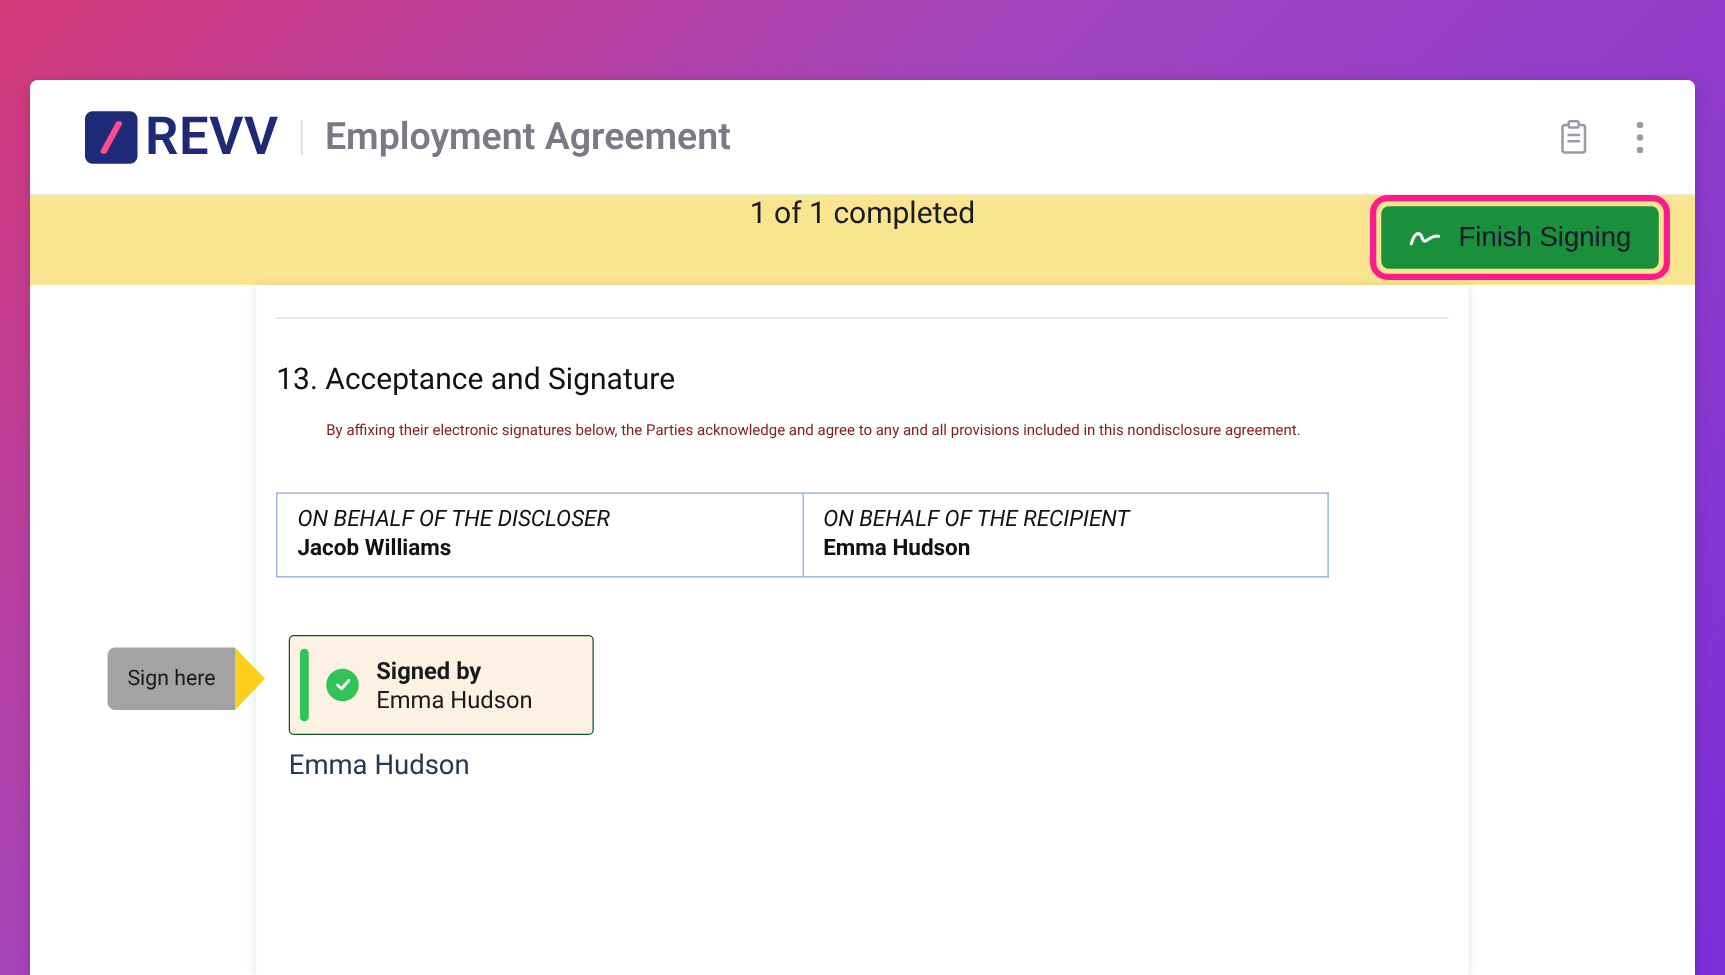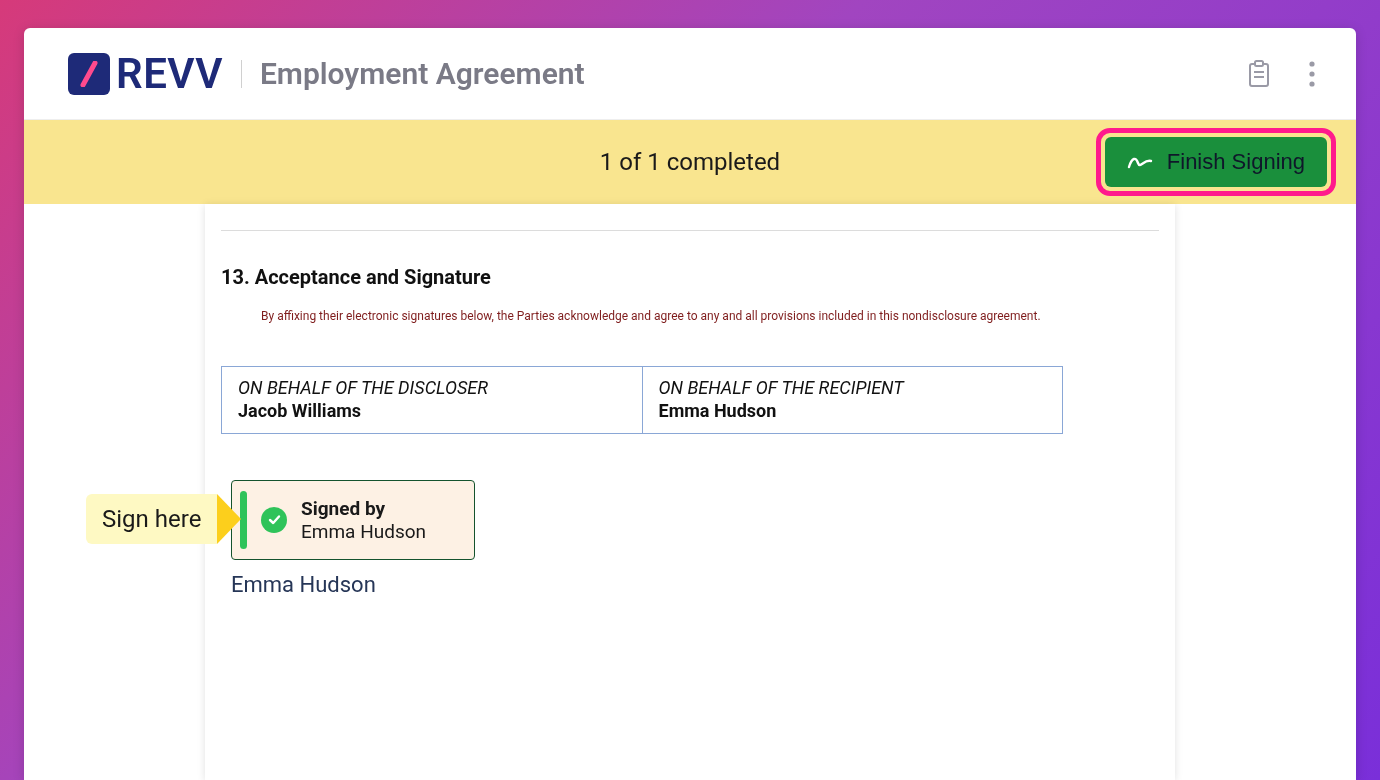--- a/index.html
+++ b/index.html
@@ -1,20 +1,20 @@
 <!DOCTYPE html>
 <html><head>
 <meta charset="utf-8">
 <style>
   * { box-sizing: border-box; margin: 0; padding: 0; }
   html, body { width: 1380px; height: 780px; font-family: -apple-system, BlinkMacSystemFont, "Segoe UI", Roboto, Helvetica, Arial, sans-serif; }
   .bg {
     width: 1380px; height: 780px;
     background: linear-gradient(135deg, #d63a7a 0%, #a145c0 40%, #7a2fd9 100%);
-    padding: 28px 24px 0 24px;
+    padding: 64px 24px 0 24px;
     position: relative;
   }
   .app-window {
     width: 100%; height: 100%;
     background: #ffffff;
     border-radius: 6px 6px 0 0;
     display: flex;
     flex-direction: column;
     overflow: hidden;
     box-shadow: 0 2px 12px rgba(0,0,0,0.15);
@@ -46,24 +46,24 @@
   .doc-title {
     font-size: 30px; font-weight: 600; color: #7a7a86;
   }
   .header-spacer { flex: 1; }
   .header-actions { display: flex; align-items: center; gap: 36px; }
   .icon-btn { cursor: pointer; color: #9a9aa6; display:flex; align-items:center; justify-content:center; }
   .icon-btn svg { display:block; }
 
   
   .status-bar {
-    height: 84px;
+    height: 72px;
     background: #f9e58f;
     display: flex;
-    align-items: center;
+    align-items: flex-start;
     position: relative;
     padding: 0 20px;
   }
   .status-text {
     position: absolute; left: 50%; transform: translateX(-50%);
     font-size: 24px; color: #1a1a1a;
   }
   .finish-wrap {
     margin-left: auto;
     border: 5px solid #ff1a8c;
@@ -96,21 +96,21 @@
     background: #ffffff;
     box-shadow: 0 1px 8px rgba(0,0,0,0.12);
     margin-top: 0;
     padding: 26px 0 0 0;
     position: relative;
   }
   .page-inner { padding: 0 16px 0 16px; }
   .page-sep { border: none; border-top: 1px solid #dcdcdc; margin: 0 0 34px 0; }
 
   .section-title {
-    font-size: 20px; font-weight: 700; color: #111; margin-bottom: 18px;
+    font-size: 24px; font-weight: 400; color: #111; margin-bottom: 18px;
   }
   .section-body {
     font-size: 12px; color: #7f1d1d; line-height: 1.55; padding-left: 40px; max-width: 830px;
   }
 
   .sig-table {
     margin-top: 40px;
     width: 842px;
     border: 1px solid #8aa7d6;
     border-collapse: collapse;
@@ -153,23 +153,23 @@
     font-size: 22px; color: #263657;
   }
 
   
   .sign-here {
     position: absolute;
     left: -119px;
     top: 290px;
     height: 50px;
     display: flex; align-items: center;
-    background: #fef9c3;
+    background: #a3a3a3;
     color: #1a1a1a;
-    font-size: 24px;
+    font-size: 17px;
     padding: 0 16px 0 16px;
     border-radius: 6px 0 0 6px;
   }
   .sign-here::after {
     content: "";
     position: absolute;
     right: -24px; top: 0;
     width: 0; height: 0;
     border-top: 25px solid transparent;
     border-bottom: 25px solid transparent;

